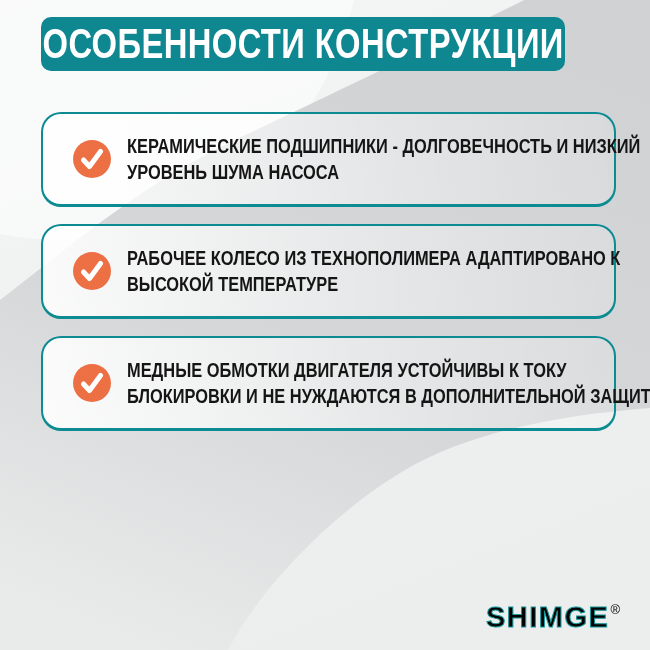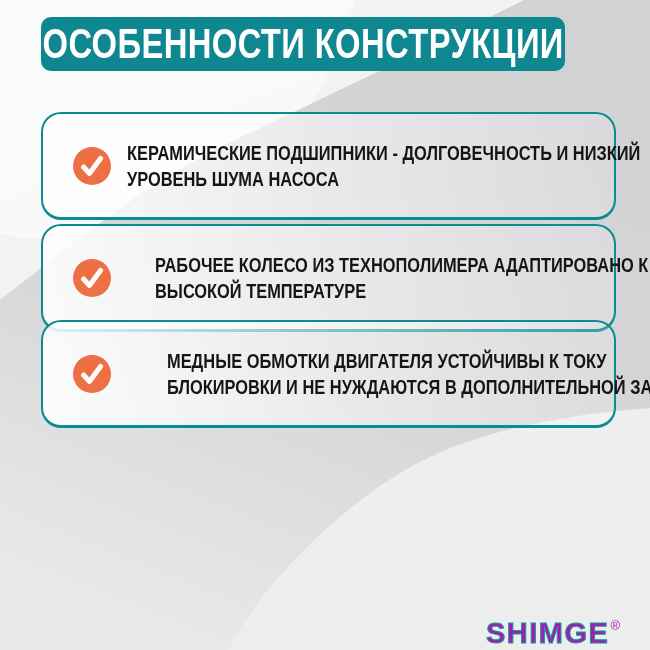--- a/index.html
+++ b/index.html
@@ -18,45 +18,45 @@
     z-index:2;
   }
   .banner-title {
     color:#ffffff; font-weight:bold; font-size:42px; line-height:1;
     white-space:nowrap; transform:scaleX(0.78); transform-origin:50% 50%;
     letter-spacing:0.5px;
   }
 
   
   .card {
-    position:absolute; left:41px; width:575px; height:108px;
+    position:absolute; left:41px; width:575px; height:95px;
     box-sizing:border-box;
     border:2px solid #0d8b93; border-bottom-width:3px;
     border-radius:20px;
     background:linear-gradient(90deg, rgba(255,255,255,0.88) 0%, rgba(255,255,255,0.45) 55%, rgba(255,255,255,0.16) 100%);
     display:flex; align-items:center; padding-left:30px;
     z-index:2;
   }
   .card.c1 { top:112px; }
-  .card.c2 { top:224px;gap:28px; }
-  .card.c3 { top:320px;gap:40px; }
+  .card.c2 { top:224px; }
+  .card.c3 { top:336px; }
   .card.c4 { top:448px; }
 
   .check { width:38px; height:38px; flex:0 0 38px; margin-right:16px; }
 
   .feature-text {
     font-size:20px; font-weight:bold; color:#151515; line-height:26px;
     transform:scaleX(0.82); transform-origin:0 50%;
   }
   .feature-text .ln { display:block; white-space:nowrap; }
 
   
   .logo {
-    position:absolute; right:30px; bottom:2px; z-index:2;
-    color:#a21caf; font-weight:bold; font-size:29px; letter-spacing:1.5px;
+    position:absolute; right:30px; bottom:18px; z-index:2;
+    color:#000000; font-weight:bold; font-size:29px; letter-spacing:1.5px;
     -webkit-text-stroke:1px #17989c; line-height:1;
     white-space:nowrap;
   }
   .logo .reg {
     font-size:13px; font-weight:normal; -webkit-text-stroke:0px transparent;
     position:relative; top:-13px; margin-left:1px; letter-spacing:0;
   }
 </style>
 </head>
 <body>

